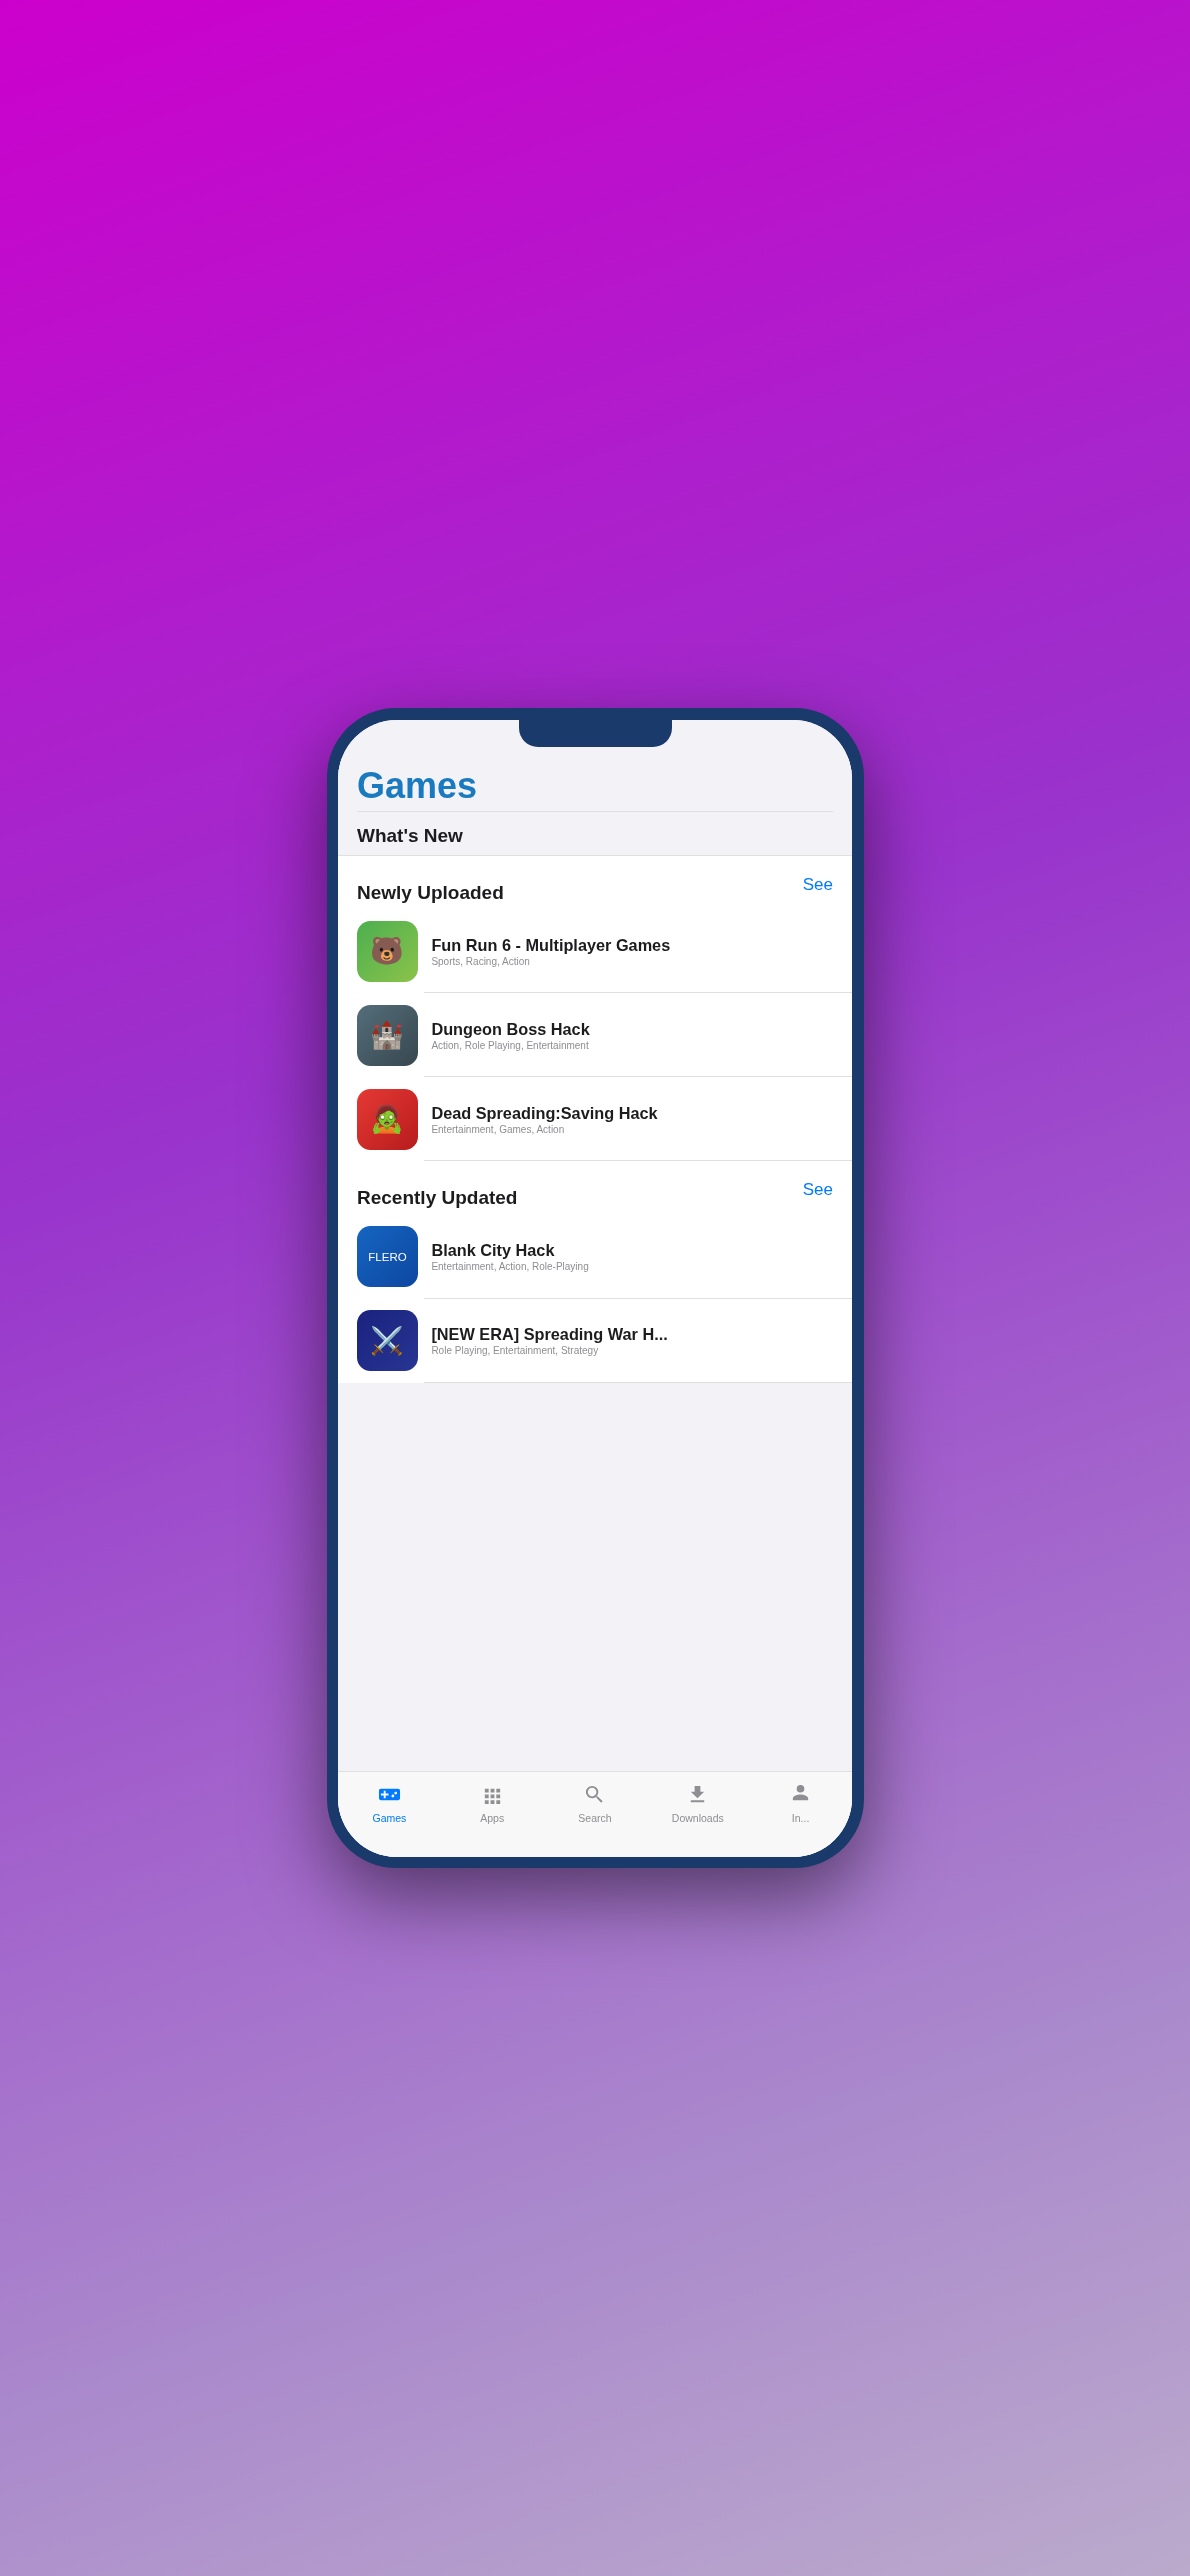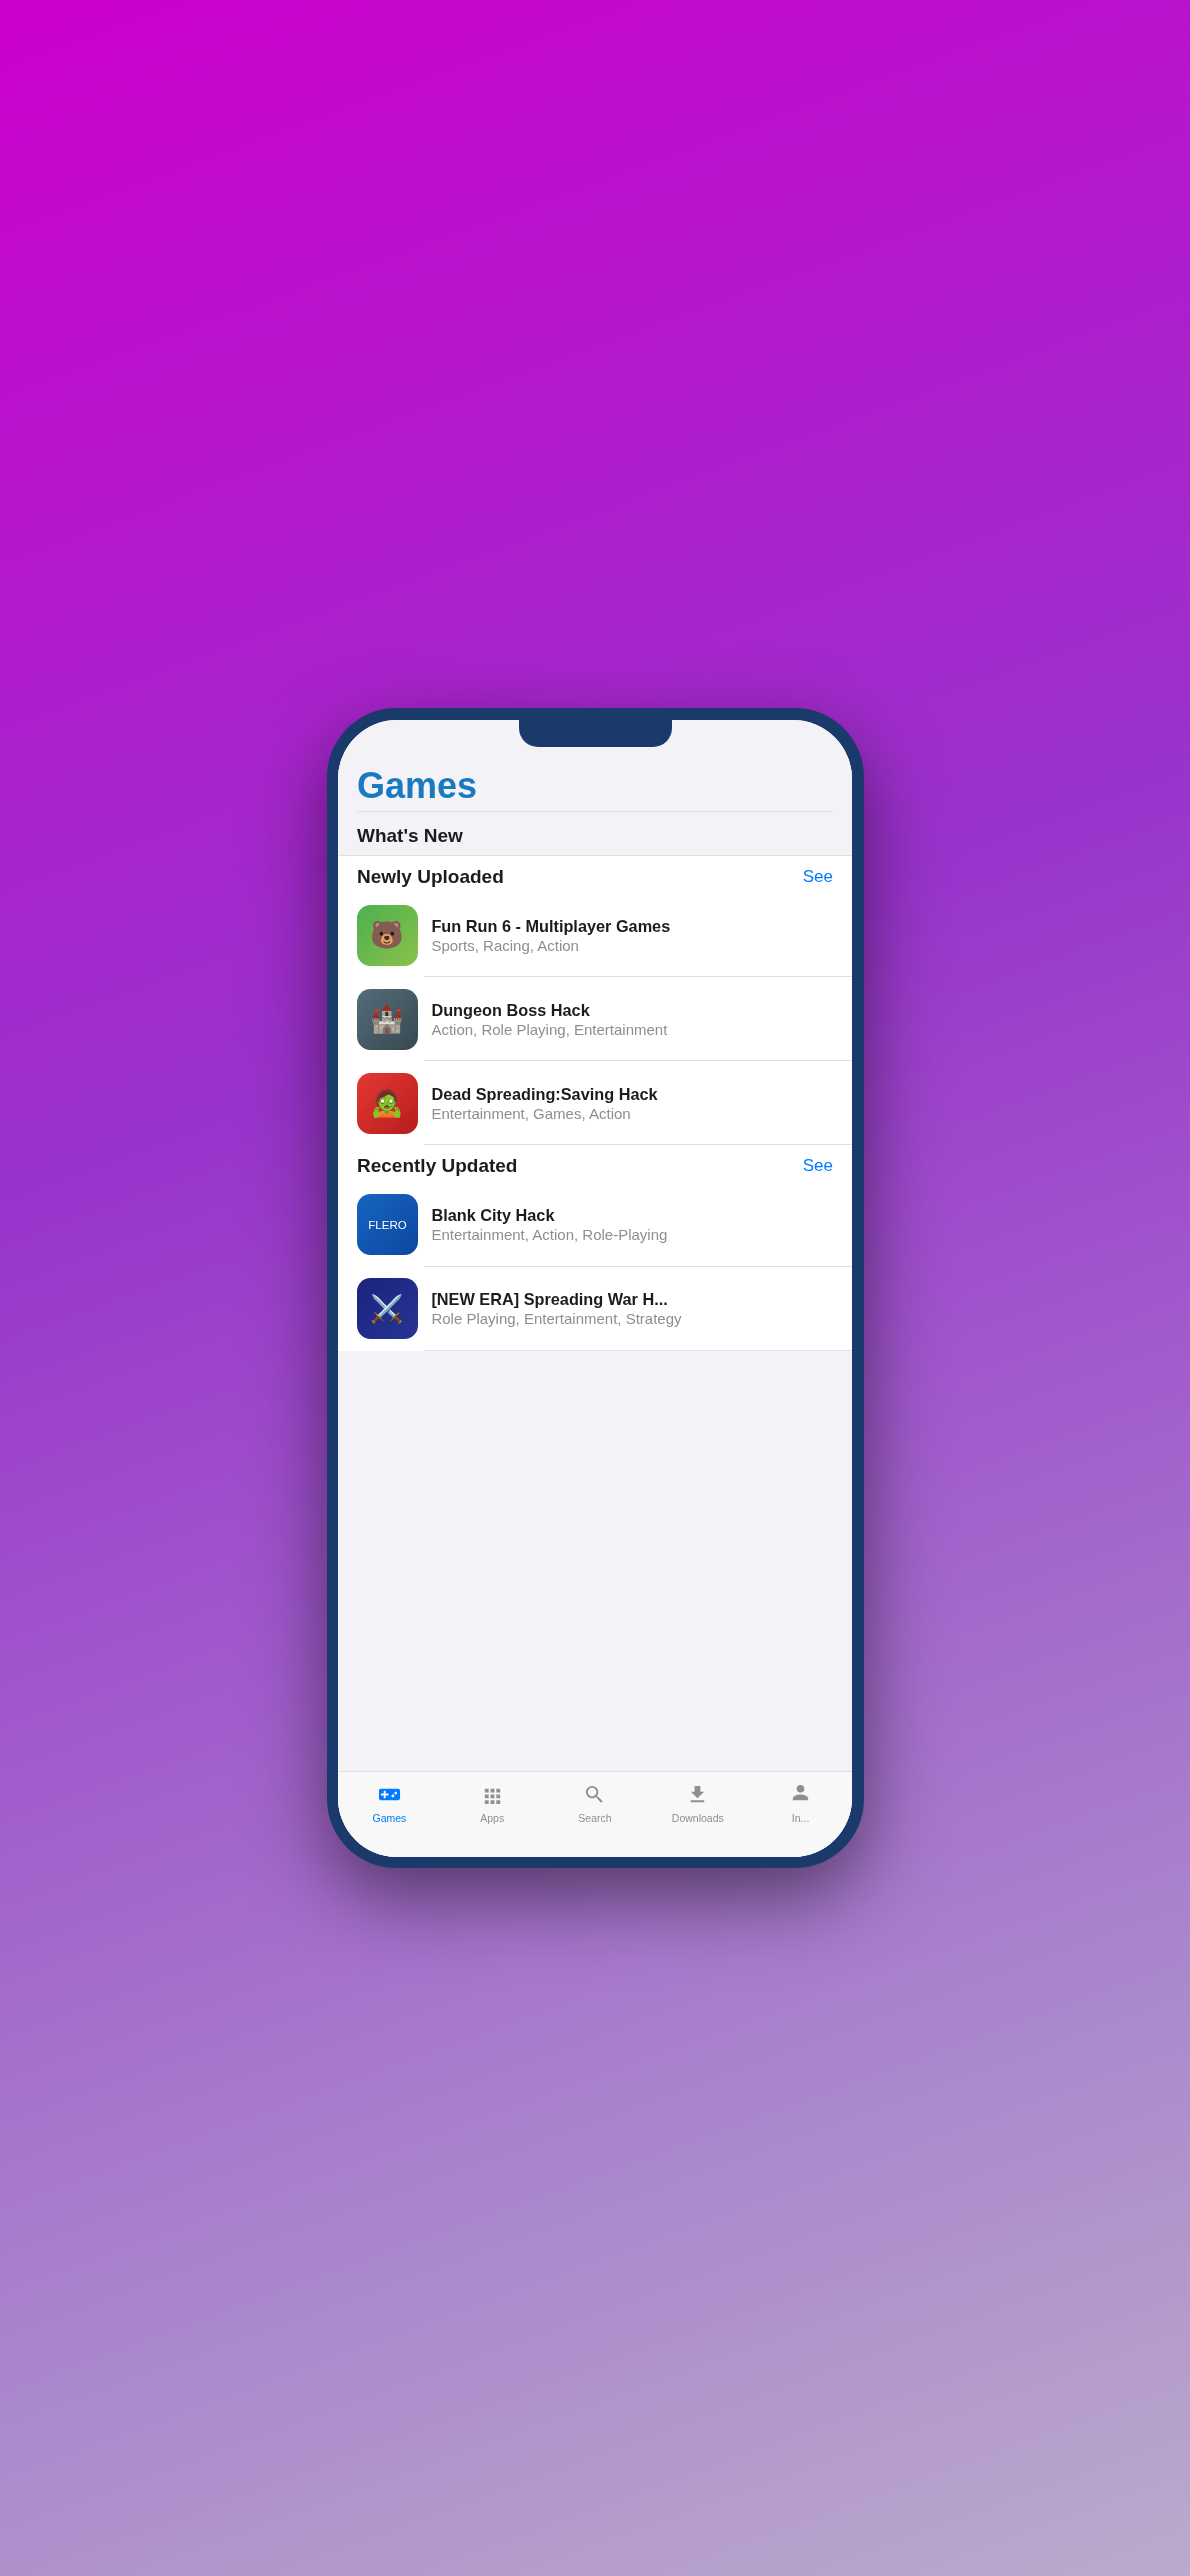--- a/index.html
+++ b/index.html
@@ -102,20 +102,21 @@
       justify-content: space-between;
       align-items: center;
       padding: 9.6px 19px 5.8px 19px;
       background: white;
     }
 
     .subsection-title {
       font-size: 19px;
       font-weight: 600;
       color: #1c1c1e;
+      margin-top: 16px;
     }
 
     .see-link {
       font-size: 17px;
       color: #007aff;
       text-align: right;
     }
 
     
     .app-list {
@@ -158,21 +159,21 @@
     .app-name {
       font-size: 16.3px;
       font-weight: 600;
       color: #1c1c1e;
       white-space: nowrap;
       overflow: hidden;
       text-overflow: ellipsis;
     }
 
     .app-categories {
-      font-size: 15px;
+      font-size: 10px;
       color: #8e8e93;
       margin-top: 1px;
     }
 
     
     .tab-bar {
       height: 86px;
       background: rgba(248,248,248,0.97);
       border-top: 1px solid #e0e0e0;
       display: flex;

